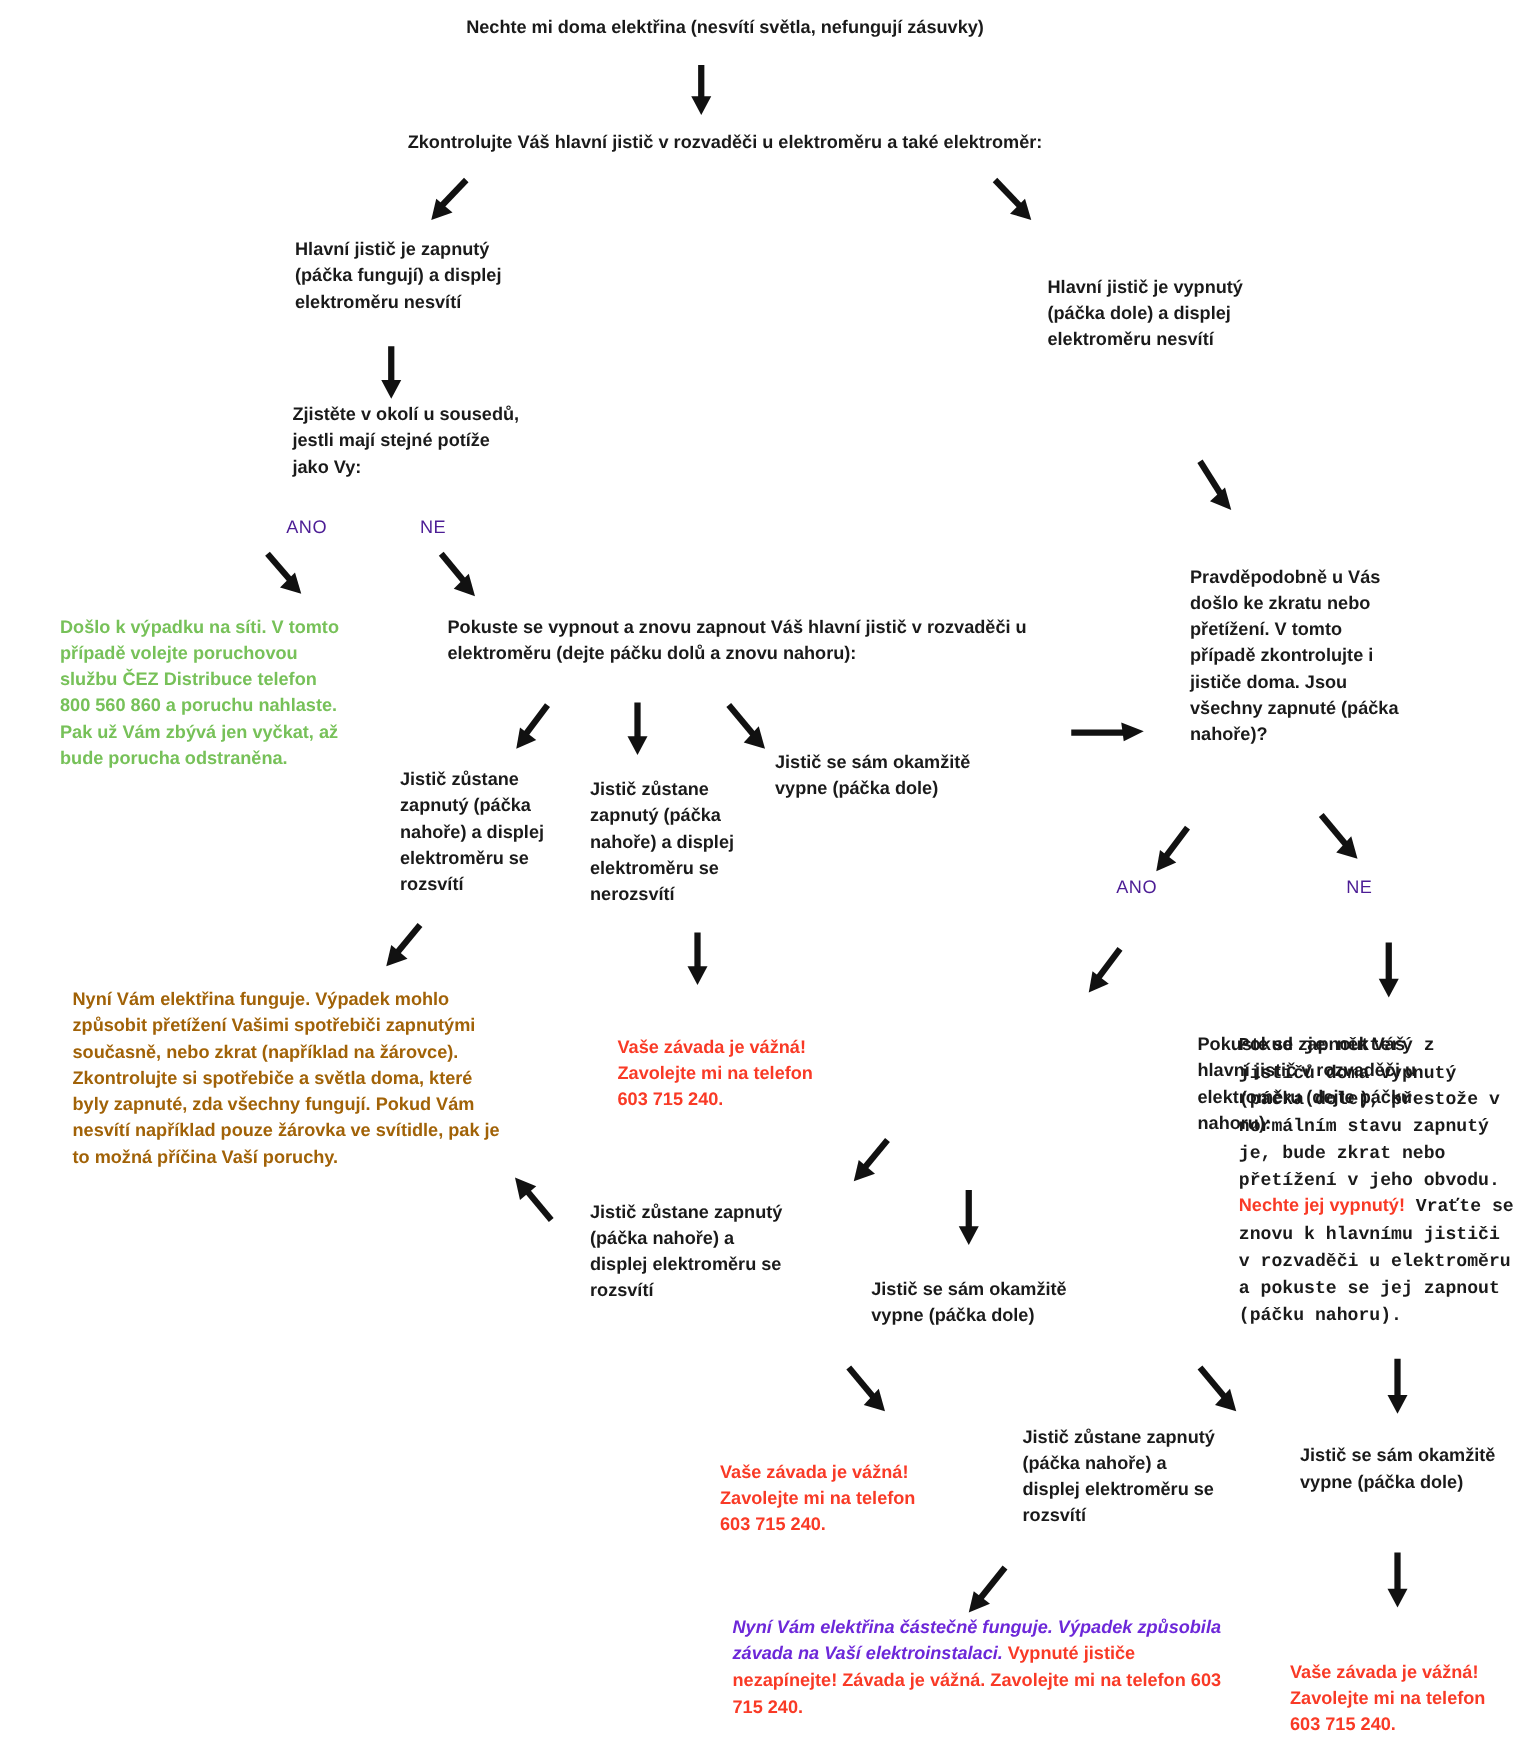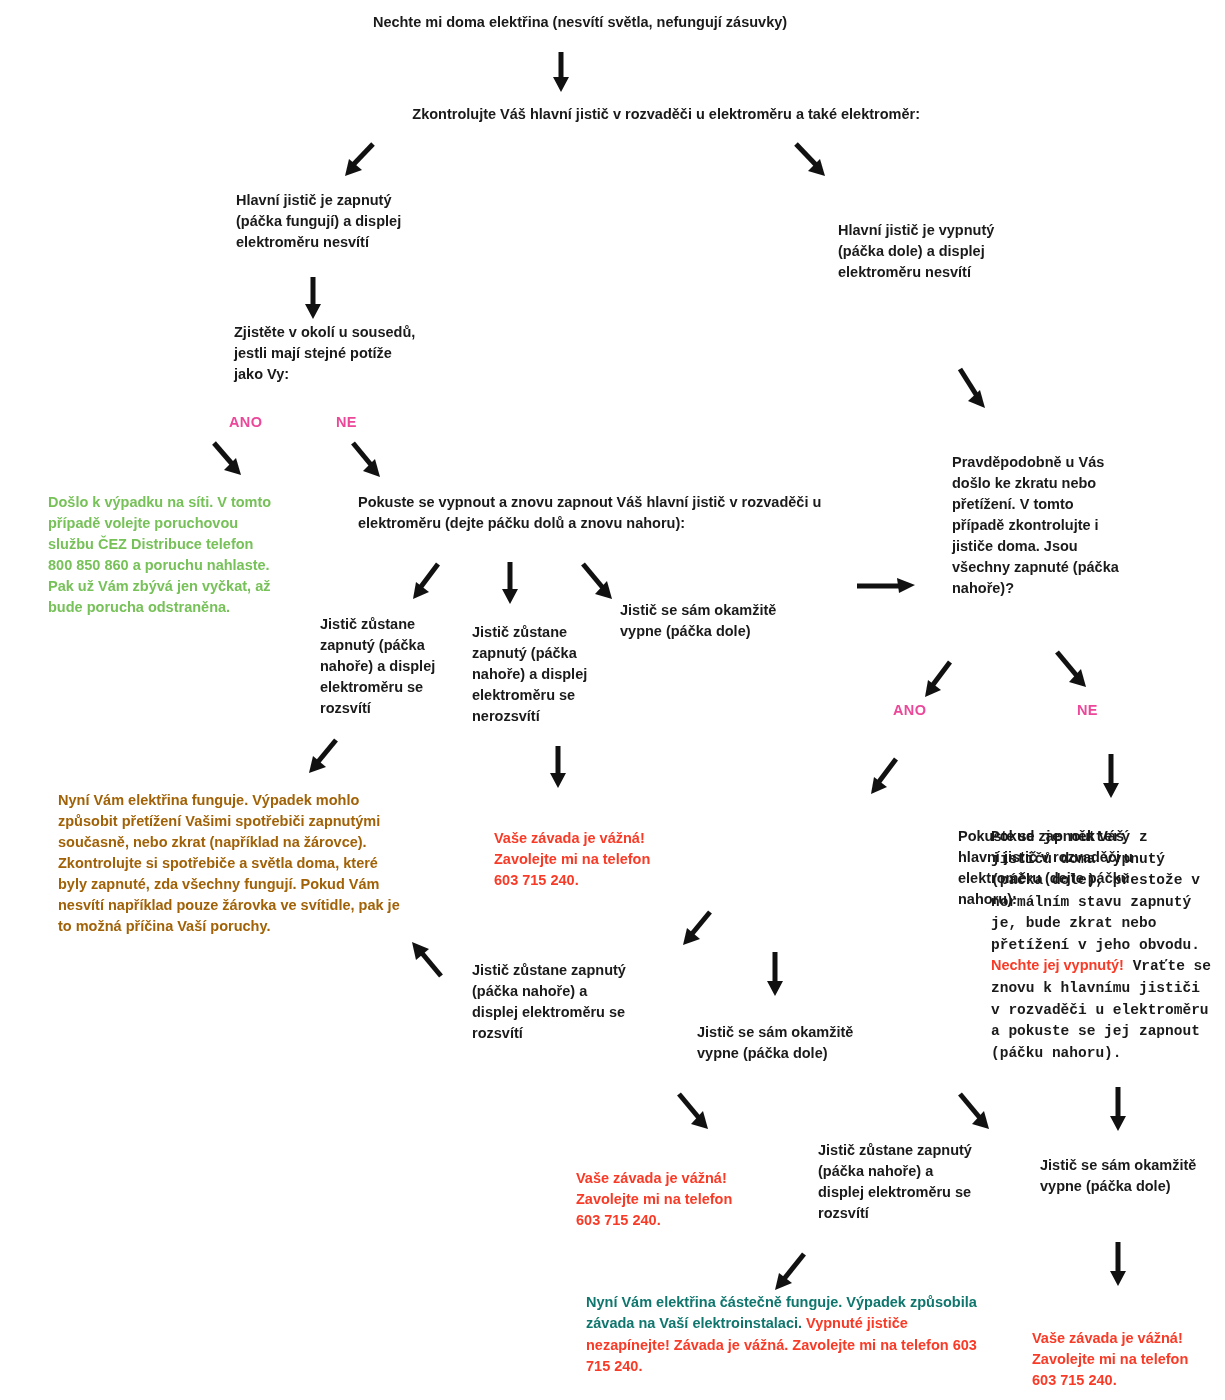--- a/index.html
+++ b/index.html
@@ -22,49 +22,49 @@
     line-height: 1.45;
     color: #1a1a1a;
     white-space: pre-line;
   }
   .node.green  { color: #77c159; }
   .node.orange { color: #a16207; margin-left: 10px; }
   .node.red    { color: #f93a26; margin-top: 28px; }
   .node.center { text-align: center; }
   .lbl {
     position: absolute;
-    font-weight: bold;
+    font-weight: normal;
     font-size: 14.5px;
-    color: #ec4899;
+    color: #4c1d95;
     letter-spacing: 0.4px;
   }
   .arrow {
     position: absolute;
     overflow: visible;
   }
   .arrow svg { display: block; overflow: visible; }
   .rich .seg-red   { color: #f93a26; }
   .rich .seg-black { color: #1a1a1a; font-family: Liberation Mono, monospace; }
-  .rich .seg-orange{ color: #0f766e; }
+  .rich .seg-orange{ color: #6d28d9; font-style: italic; }
 </style>
 </head>
 <body>
 
 <div id="canvas">
 
   <div class="node center" style="left:340px; top:12px; width:480px;">Nechte mi doma elektřina (nesvítí světla, nefungují zásuvky)</div>
 
   <div class="arrow" style="left:548px; top:50px;">
     <svg width="26" height="44" viewBox="0 0 26 44">
       <line x1="13" y1="2" x2="13" y2="30" stroke="#111" stroke-width="5"></line>
       <polygon points="13,42 5,27 21,27" fill="#111"></polygon>
     </svg>
   </div>
 
-  <div class="node center" style="left:240px; top:104px; width:680px;text-align:right;">Zkontrolujte Váš hlavní jistič v rozvaděči u elektroměru a také elektroměr:</div>
+  <div class="node center" style="left:240px; top:104px; width:680px;">Zkontrolujte Váš hlavní jistič v rozvaděči u elektroměru a také elektroměr:</div>
 
   <div class="arrow" style="left:340px; top:140px;">
     <svg width="40" height="40" viewBox="0 0 40 40">
       <line x1="33" y1="4" x2="12" y2="26" stroke="#111" stroke-width="5"></line>
       <polygon points="5,36 9,19 22,30" fill="#111"></polygon>
     </svg>
   </div>
   <div class="arrow" style="left:790px; top:140px;">
     <svg width="40" height="40" viewBox="0 0 40 40">
       <line x1="6" y1="4" x2="27" y2="26" stroke="#111" stroke-width="5"></line>
@@ -99,21 +99,21 @@
   <div class="arrow" style="left:348px; top:440px;">
     <svg width="38" height="42" viewBox="0 0 38 42">
       <line x1="5" y1="3" x2="24" y2="26" stroke="#111" stroke-width="5"></line>
       <polygon points="32,37 15,31 27,19" fill="#111"></polygon>
     </svg>
   </div>
 
   <div class="node green" style="left:48px; top:492px; width:270px;">Došlo k výpadku na síti. V tomto
 případě volejte poruchovou
 službu ČEZ Distribuce telefon
-800 850 860 a poruchu nahlaste.
+800 560 860 a poruchu nahlaste.
 Pak už Vám zbývá jen vyčkat, až
 bude porucha odstraněna.</div>
 
   <div class="node" style="left:358px; top:492px; width:540px;">Pokuste se vypnout a znovu zapnout Váš hlavní jistič v rozvaděči u
 elektroměru (dejte páčku dolů a znovu nahoru):</div>
 
   <div class="arrow" style="left:408px; top:560px;">
     <svg width="40" height="44" viewBox="0 0 40 44">
       <line x1="30" y1="4" x2="12" y2="28" stroke="#111" stroke-width="5"></line>
       <polygon points="5,39 8,22 21,32" fill="#111"></polygon>

